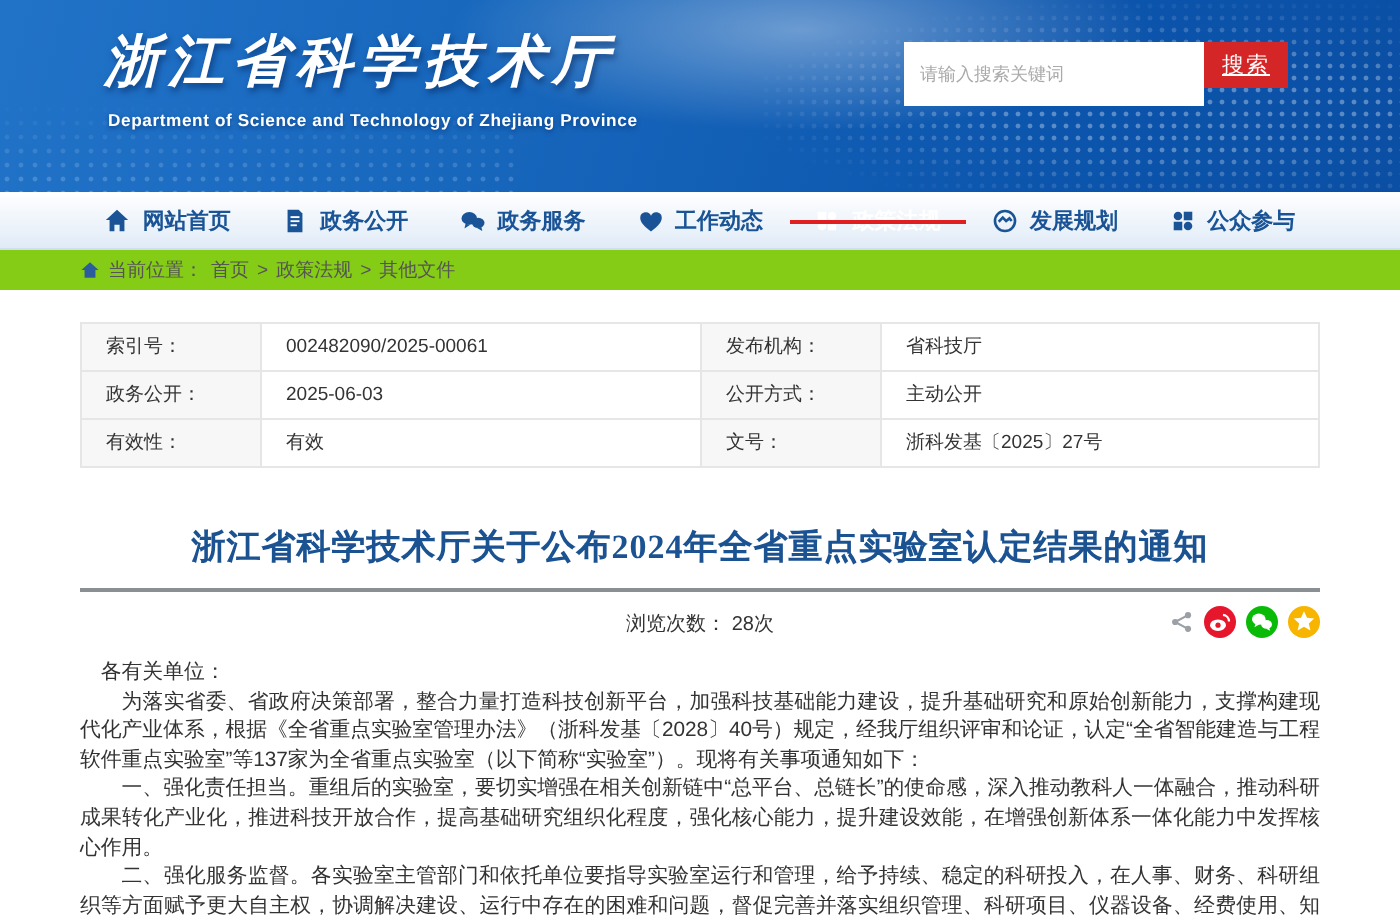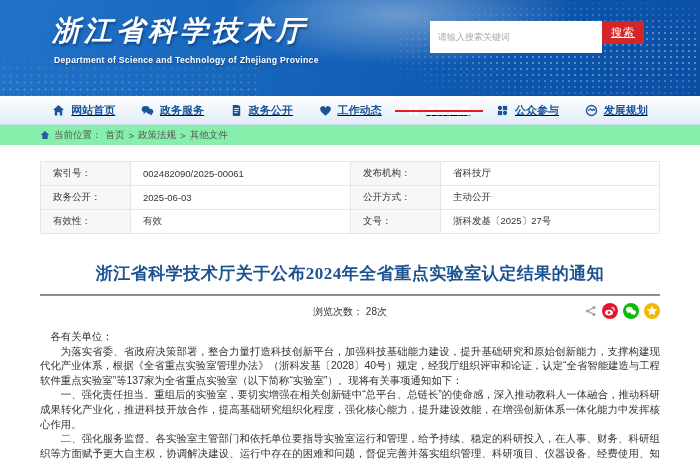--- a/index.html
+++ b/index.html
@@ -20,39 +20,39 @@
     background-image:radial-gradient(rgba(255,255,255,.6) 1px, transparent 1.4px);
     background-size:7px 7px;
     -webkit-mask-image:linear-gradient(to top,#000,transparent);
             mask-image:linear-gradient(to top,#000,transparent); }
   .logo { position:absolute; left:52px; top:12px; color:#fff; }
   .logo-cn { font-family:"DejaVu Serif","Liberation Serif",serif; font-style:italic; font-weight:bold;
     font-size:28px; letter-spacing:4px; text-shadow:1px 2px 3px rgba(0,30,80,.55); white-space:nowrap; }
   .logo-en { font-size:8.6px; font-weight:bold; letter-spacing:.3px; margin-top:5px; padding-left:2px;
     text-shadow:0 1px 2px rgba(0,30,80,.5); }
   .search { position:absolute; right:56px; top:21px; display:flex; height:23px; }
-  .search input { width:172px; height:23px; border:0; outline:none; padding:16px 8px; font-size:9px; color:#333;
+  .search input { width:150px; height:23px; border:0; outline:none; padding:16px 8px; font-size:9px; color:#333;
     font-family:inherit; }
   .search input::placeholder { color:#aaa; }
   .search button { width:42px; height:23px; border:0; background:#d42626; color:#fff; font-size:11px;
     cursor:pointer; font-family:inherit; letter-spacing:1px;text-decoration:underline; }
 
   
   .nav { height:26px; display:flex; padding:14px 40px; background:linear-gradient(#ffffff,#e0ebf7);
-    border-bottom:1px solid #cfdff0;text-decoration:underline; }
+    border-bottom:1px solid #cfdff0; }
   .nav-item { flex:1; display:flex; align-items:center; justify-content:center; gap:6px;
     font-size:11px; font-weight:bold; color:#1a5496; border-left:1px solid #c9daed; cursor:pointer;
     position:relative; }
   .nav-item:first-child { border-left:0; }
   .nav-item svg { width:13px; height:13px; flex:0 0 auto; }
   .nav-item.active { background:#1d549e; color:#fff; }
   .nav-item.active::before { content:""; position:absolute; left:0; right:0; top:0; height:2px; background:#e02020; }
 
   
-  .breadcrumb { height:20px; background:#86efac; display:flex; align-items:center; gap:4px;
+  .breadcrumb { height:20px; background:#84cc16; display:flex; align-items:center; gap:4px;
     padding:0 40px; font-size:9.5px; color:#555; }
   .breadcrumb svg { width:10px; height:10px; }
   .crumb { color:#555; cursor:pointer; }
 
   
   .content { padding:0 40px; }
   table.meta { width:100%; border-collapse:collapse; margin-top:16px; font-size:9.5px; table-layout:fixed;padding-left:32px; }
   table.meta td { border:1px solid #e6e6e6; height:24px; padding:0 12px; color:#333; overflow:hidden; white-space:nowrap; }
   td.mlabel { background:#f7f7f7; color:#666; width:90px; }
   td.mval1 { width:220px; }
@@ -91,66 +91,66 @@
 
   <div class="nav">
     <div class="nav-item">
       <svg viewBox="0 0 14 14" fill="currentColor">
           <path d="M7 1 L13 6.5 H11 V12.5 H8.4 V9 H5.6 V12.5 H3 V6.5 H1 Z"></path>
         </svg>
       <span>网站首页</span>
     </div>
     <div class="nav-item">
       <svg viewBox="0 0 14 14" fill="currentColor">
+          <path d="M3 1 h6 l2 2 v10 h-8 z"></path>
+          <rect x="4.6" y="4.4" width="4.8" height="1" fill="#fff"></rect>
+          <rect x="4.6" y="6.6" width="4.8" height="1" fill="#fff"></rect>
+          <rect x="4.6" y="8.8" width="3.4" height="1" fill="#fff"></rect>
+        </svg>
+      <span>政务公开</span>
+    </div>
+    <div class="nav-item">
+      <svg viewBox="0 0 14 14" fill="currentColor">
           <ellipse cx="5" cy="5.6" rx="4.2" ry="3.4"></ellipse>
           <path d="M3 8.5 L2.4 11 L5.5 9z"></path>
           <ellipse cx="9.8" cy="8" rx="3.4" ry="2.8"></ellipse>
           <path d="M11.5 10.2 L12 12.4 L9.2 10.8z"></path>
         </svg>
       <span>政务服务</span>
     </div>
     <div class="nav-item">
       <svg viewBox="0 0 14 14" fill="currentColor">
-          <path d="M3 1 h6 l2 2 v10 h-8 z"></path>
-          <rect x="4.6" y="4.4" width="4.8" height="1" fill="#fff"></rect>
-          <rect x="4.6" y="6.6" width="4.8" height="1" fill="#fff"></rect>
-          <rect x="4.6" y="8.8" width="3.4" height="1" fill="#fff"></rect>
-        </svg>
-      <span>政务公开</span>
-    </div>
-    <div class="nav-item">
-      <svg viewBox="0 0 14 14" fill="currentColor">
           <path d="M7 12.6 C3.2 9.8 1.2 7.6 1.2 5.2 a3 3 0 0 1 5.8-1 A3 3 0 0 1 12.8 5.2 c0 2.4-2 4.6-5.8 7.4z"></path>
         </svg>
       <span>工作动态</span>
     </div>
     <div class="nav-item active">
       <svg viewBox="0 0 14 14" fill="currentColor">
           <rect x="2" y="2" width="4.6" height="4.6"></rect>
           <rect x="7.4" y="2" width="4.6" height="4.6" rx="2.3"></rect>
           <rect x="2" y="7.4" width="4.6" height="4.6" rx="2.3"></rect>
           <rect x="7.4" y="7.4" width="4.6" height="4.6"></rect>
         </svg>
       <span>政策法规</span>
     </div>
     <div class="nav-item">
+      <svg viewBox="0 0 14 14">
+          <circle cx="7" cy="7" r="5.4" fill="none" stroke="currentColor" stroke-width="1.4"></circle>
+          <path d="M3.6 7.4 L5.8 5.2 L7.6 7 L9.4 5.6 L10.6 7" fill="none" stroke="currentColor" stroke-width="1.4"></path>
+        </svg>
+      <span>发展规划</span>
+    </div>
+    <div class="nav-item">
       <svg viewBox="0 0 14 14" fill="currentColor">
           <rect x="2" y="2" width="4.6" height="4.6" rx="2.3"></rect>
           <rect x="7.4" y="2" width="4.6" height="4.6"></rect>
           <rect x="2" y="7.4" width="4.6" height="4.6"></rect>
           <rect x="7.4" y="7.4" width="4.6" height="4.6" rx="2.3"></rect>
         </svg>
       <span>公众参与</span>
-    </div>
-    <div class="nav-item">
-      <svg viewBox="0 0 14 14">
-          <circle cx="7" cy="7" r="5.4" fill="none" stroke="currentColor" stroke-width="1.4"></circle>
-          <path d="M3.6 7.4 L5.8 5.2 L7.6 7 L9.4 5.6 L10.6 7" fill="none" stroke="currentColor" stroke-width="1.4"></path>
-        </svg>
-      <span>发展规划</span>
     </div>
   </div>
 
   <div class="breadcrumb">
     <svg viewBox="0 0 14 14" fill="#2b5d9e">
         <path d="M7 1.5 L13 7 H10.8 V12.5 H3.2 V7 H1 Z"></path>
       </svg>
     <span>当前位置：</span>
     <span class="crumb">首页</span>
     <span>&gt;</span>

